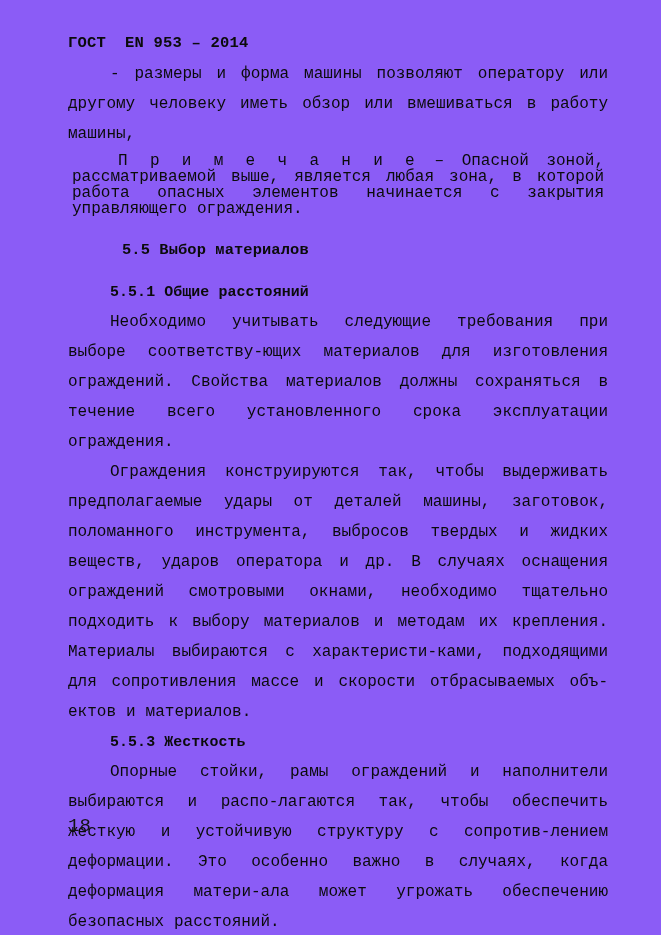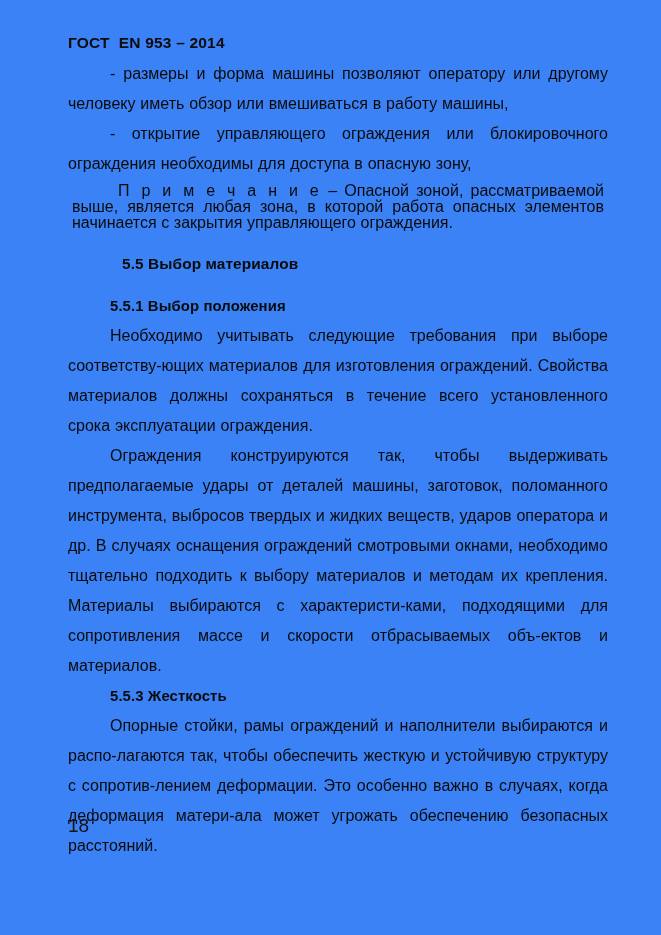--- a/index.html
+++ b/index.html
@@ -5,23 +5,23 @@
 <style>
   html, body {
     margin: 0;
     padding: 0;
     background: #ffffff;
   }
   .page {
     position: relative;
     width: 661px;
     height: 935px;
-    background: #3b82f6;
+    background: #8b5cf6;
     overflow: hidden;
-    font-family: Liberation Sans, sans-serif;
+    font-family: Liberation Mono, monospace;
     color: #0b0b0b;
     box-sizing: border-box;
   }
   .content {
     position: absolute;
     left: 68px;
     top: 33px;
     width: 540px;
   }
   
@@ -89,31 +89,30 @@
 <body>
 
 <div class="page">
 
   <div class="content">
 
     <div class="running-head">ГОСТ  EN 953 – 2014</div>
 
     <p class="para">- размеры и форма машины позволяют оператору или другому человеку иметь обзор или вмешиваться в работу машины,</p>
 
-    <p class="para">- открытие управляющего  ограждения или блокировочного ограждения необходимы для доступа в опасную зону,</p>
 
 
 
     <p class="note"><span class="note-label">П р и м е ч а н и е</span><span> – Опасной зоной, рассматриваемой выше, является любая зона, в которой работа опасных элементов начинается с закрытия управляющего ограждения.</span></p>
 
     <div class="spacer-sm"></div>
 
     <h2 class="heading-2">5.5 Выбор материалов</h2>
 
-    <h3 class="heading-3">5.5.1 Выбор положения</h3>
+    <h3 class="heading-3">5.5.1 Общие расстояний</h3>
 
     <p class="para">Необходимо учитывать следующие требования при выборе соответству-ющих материалов для изготовления ограждений. Свойства материалов должны сохраняться в течение всего установленного срока эксплуатации ограждения.</p>
 
 
     <p class="para">Ограждения  конструируются так, чтобы выдерживать  предполагаемые удары от деталей машины, заготовок, поломанного инструмента, выбросов твердых и жидких веществ,  ударов оператора и др. В случаях оснащения ограждений смотровыми окнами, необходимо тщательно подходить к выбору материалов и методам их крепления.  Материалы выбираются с характеристи-ками, подходящими для сопротивления массе и скорости отбрасываемых объ-ектов и материалов.</p>
 
     <h3 class="heading-3">5.5.3 Жесткость</h3>
 
     <p class="para">Опорные стойки, рамы ограждений и наполнители выбираются и распо-лагаются так, чтобы обеспечить жесткую и устойчивую структуру с сопротив-лением деформации. Это особенно важно в случаях, когда деформация матери-ала может угрожать обеспечению безопасных расстояний.</p>
 

